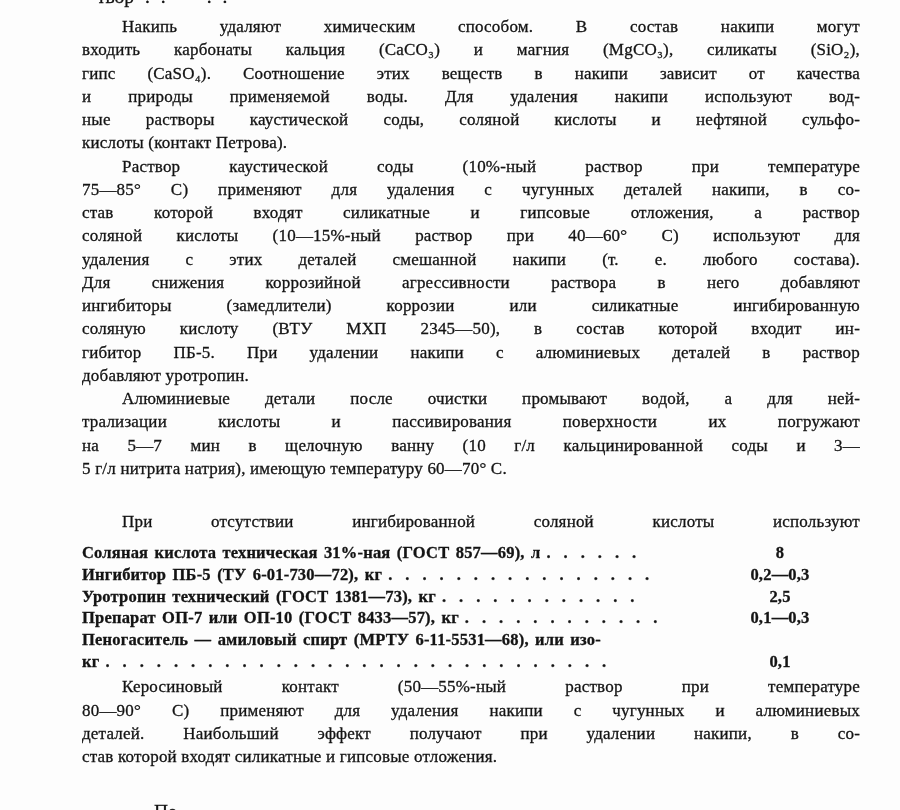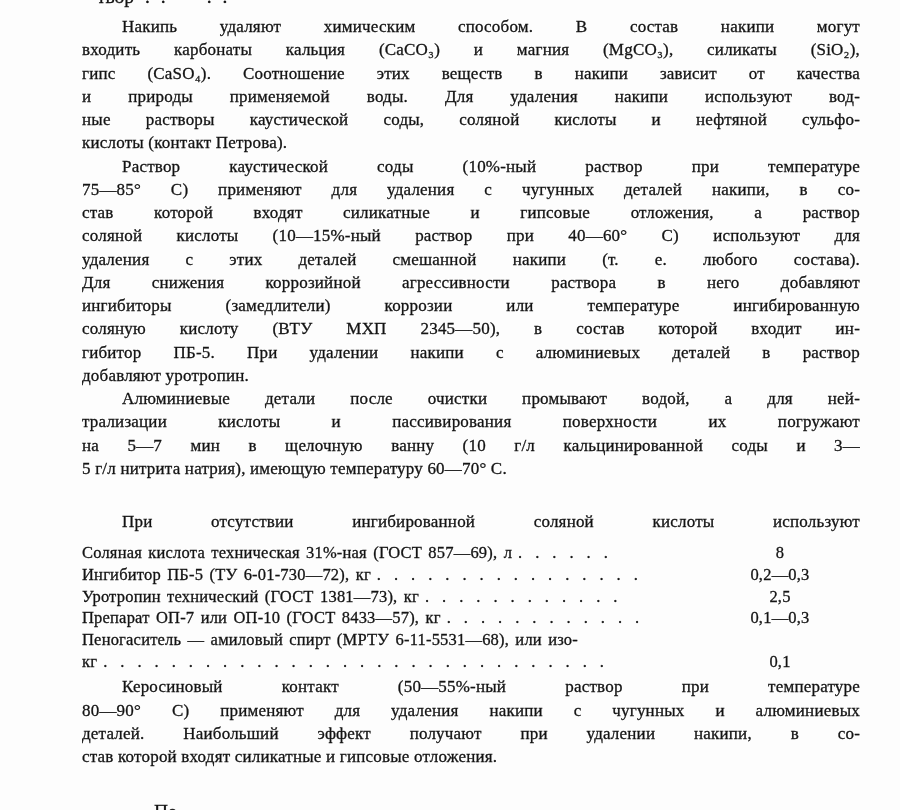--- a/index.html
+++ b/index.html
@@ -24,21 +24,21 @@
     max-height:23.25px;
   }
   .ln.ind { padding-left:40px; }
   .ln.end { text-align:center; text-align-last:left; }
   .gap-before { margin-top:30px; }
 
   
   .recipe { margin-top:9px; margin-bottom:3px; }
   .trow {
     display:flex; align-items:baseline;
-    font-weight:normal;
+    font-weight:bold;
     font-size:16.5px;
     line-height:21.7px;
     letter-spacing:0.2px;
     word-spacing:2px;
     max-height:21.7px; overflow:hidden;justify-content:flex-end;
   }
   .tlabel { white-space:nowrap; flex:none; }
   .tdots  {
     flex:1 1 auto; overflow:hidden; white-space:nowrap;
     margin:0 6px; letter-spacing:13px;
@@ -75,21 +75,21 @@
       <div class="ln end">кислоты (контакт Петрова).</div>
     </div>
 
     <div class="para">
       <div class="ln ind">Раствор каустической соды (10%-ный раствор при температуре</div>
       <div class="ln">75—85° С) применяют для удаления с чугунных деталей накипи, в со-</div>
       <div class="ln">став которой входят силикатные и гипсовые отложения, а раствор</div>
       <div class="ln">соляной кислоты (10—15%-ный раствор при 40—60° С) используют для</div>
       <div class="ln">удаления с этих деталей смешанной накипи (т. е. любого состава).</div>
       <div class="ln">Для снижения коррозийной агрессивности раствора в него добавляют</div>
-      <div class="ln">ингибиторы (замедлители) коррозии или температуре ингибированную</div>
+      <div class="ln">ингибиторы (замедлители) коррозии или силикатные ингибированную</div>
       <div class="ln">соляную кислоту (ВТУ МХП 2345—50), в состав которой входит ин-</div>
       <div class="ln">гибитор ПБ-5. При удалении накипи с алюминиевых деталей в раствор</div>
       <div class="ln end">добавляют  уротропин.</div>
     </div>
 
     <div class="para">
       <div class="ln ind">Алюминиевые детали после очистки промывают водой, а для ней-</div>
       <div class="ln">трализации кислоты и пассивирования поверхности их погружают</div>
       <div class="ln">на 5—7 мин в щелочную ванну (10 г/л кальцинированной соды и 3—</div>
       <div class="ln end">5 г/л нитрита натрия), имеющую температуру 60—70° С.</div>

